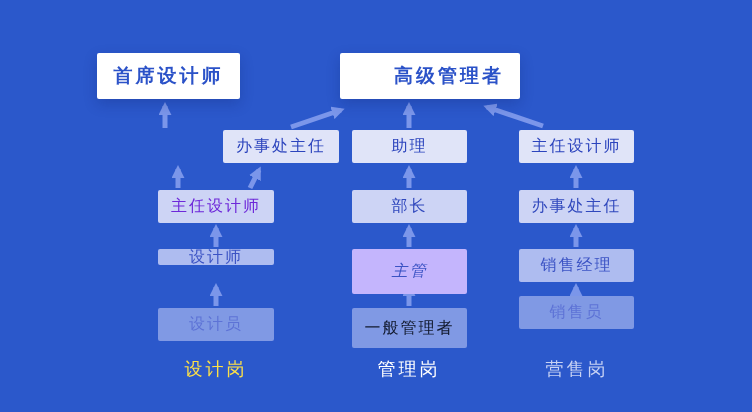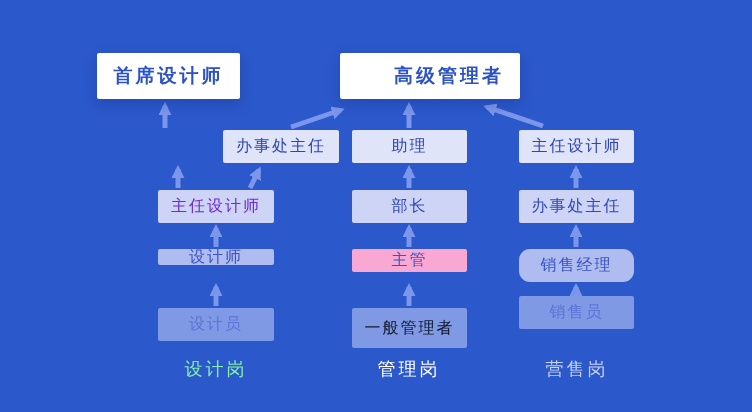--- a/index.html
+++ b/index.html
@@ -67,23 +67,23 @@
 
   <div class="node" style="left: 223px; top: 130px; width: 116px; height: 33px; background: rgb(224, 228, 248); color: rgb(44, 68, 189);">办事处主任</div>
   <div class="node" style="left: 352px; top: 130px; width: 115px; height: 33px; background: rgb(224, 228, 248); color: rgb(44, 68, 189);">助理</div>
   <div class="node" style="left: 519px; top: 130px; width: 115px; height: 33px; background: rgb(224, 228, 248); color: rgb(44, 68, 189);">主任设计师</div>
 
   <div class="node" style="left: 158px; top: 190px; width: 116px; height: 33px; background: rgb(205, 212, 245); color: #6d28d9;">主任设计师</div>
   <div class="node" style="left: 352px; top: 190px; width: 115px; height: 33px; background: rgb(205, 212, 245); color: rgb(48, 72, 189);">部长</div>
   <div class="node" style="left: 519px; top: 190px; width: 115px; height: 33px; background: rgb(205, 212, 245); color: rgb(48, 72, 189);">办事处主任</div>
 
   <div class="node" style="left: 158px; top: 249px; width: 116px; height: 16px; background: rgb(174, 188, 240); color: rgb(59, 83, 196);">设计师</div>
-  <div class="node" style="left: 352px; top: 249px; width: 115px; height: 23px; background: #f9a8d4; color: rgb(59, 83, 196);">主管</div>
-  <div class="node" style="left: 519px; top: 249px; width: 115px; height: 33px; background: rgb(174, 188, 240); color: rgb(59, 83, 196); border-radius: 11px;">销售经理</div>
+  <div class="node" style="left: 352px; top: 249px; width: 115px; height: 45px; background: #c4b5fd; color: rgb(59, 83, 196); font-style: italic;">主管</div>
+  <div class="node" style="left: 519px; top: 249px; width: 115px; height: 33px; background: rgb(174, 188, 240); color: rgb(59, 83, 196);">销售经理</div>
 
   <div class="node" style="left: 158px; top: 308px; width: 116px; height: 33px; background: rgb(128, 153, 228); color: rgb(93, 115, 214);">设计员</div>
   <div class="node" style="left: 352px; top: 308px; width: 115px; height: 40px; background: rgb(128, 153, 228); color: #0f172a;">一般管理者</div>
   <div class="node" style="left: 519px; top: 296px; width: 115px; height: 33px; background: rgb(128, 153, 228); color: rgb(93, 115, 214);">销售员</div>
 
-  <div class="footer-label" style="left: 146px; top: 356px; color: #86efac;">设计岗</div>
+  <div class="footer-label" style="left: 146px; top: 356px; color: #fde047;">设计岗</div>
   <div class="footer-label" style="left: 339px; top: 356px; color: #ffffff;">管理岗</div>
   <div class="footer-label" style="left: 507px; top: 356px; color: rgb(199, 210, 244);">营售岗</div>
 </div>
 
 </body></html>

